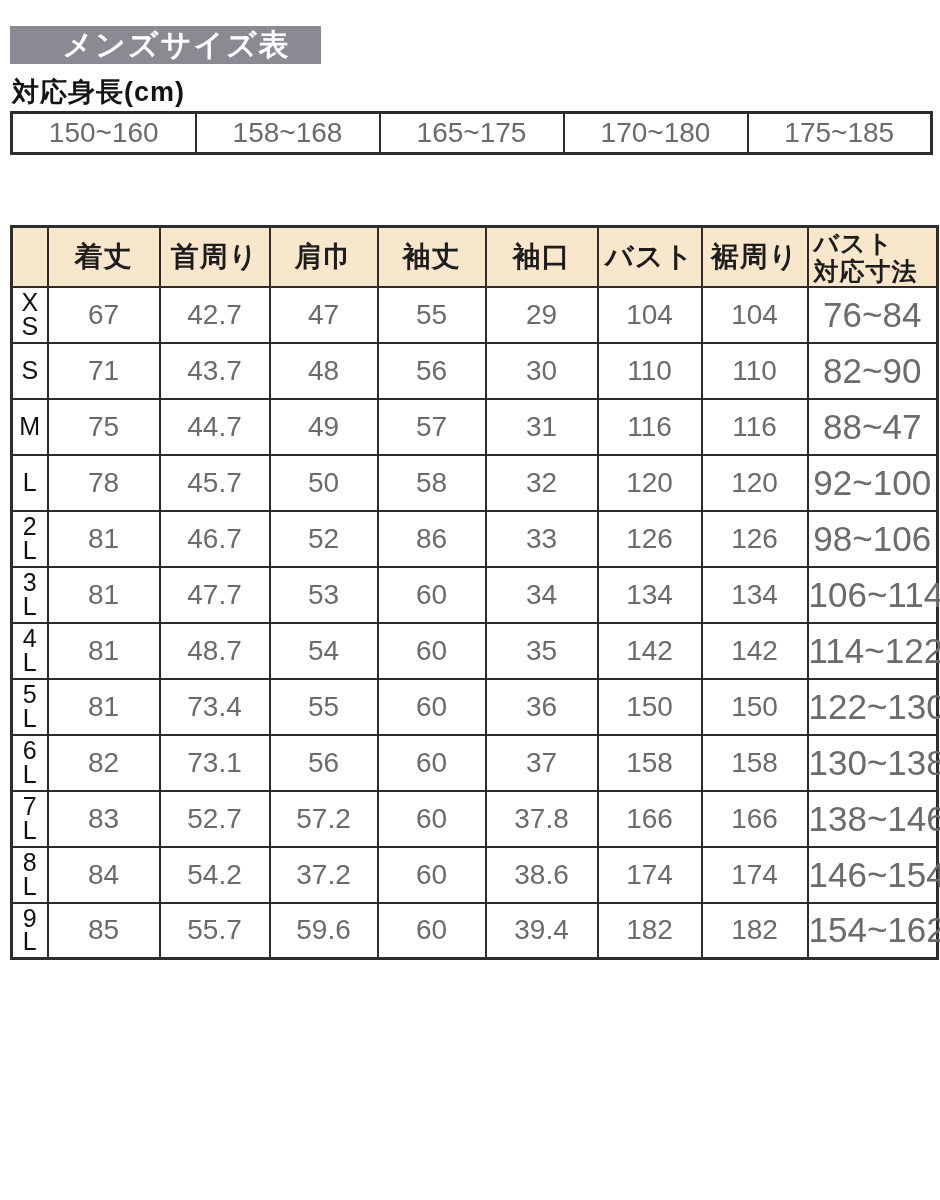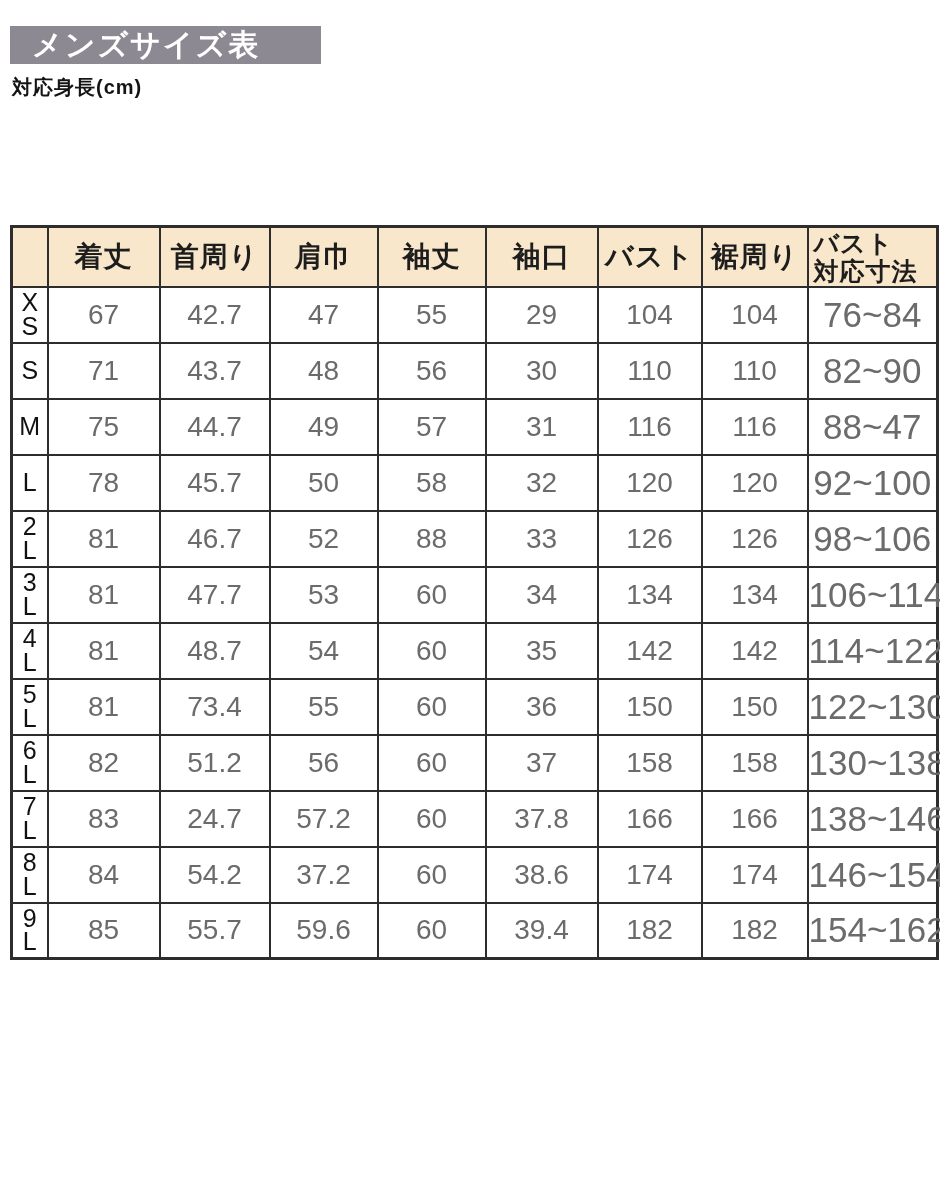--- a/index.html
+++ b/index.html
@@ -13,25 +13,25 @@
   html,body{margin:0;padding:0;}
   body{
     width:940px;height:1200px;position:relative;background:#ffffff;
     font-family:"Liberation Sans","DejaVu Sans",sans-serif;
     color:var(--label-text);
   }
   
   .title-bar{
     position:absolute;left:10px;top:26px;width:311px;height:38px;
     background:var(--title-bg);color:#ffffff;font-weight:bold;font-size:30px;
-    line-height:38px;padding-left:22px;letter-spacing:2px;
+    line-height:38px;padding-left:22px;letter-spacing:2px;text-align:center;
   }
   
   .subtitle{
-    position:absolute;left:12px;top:74px;font-size:20px;font-weight:bold;
+    position:absolute;left:12px;top:74px;font-size:27px;font-weight:bold;
     color:#141414;letter-spacing:1px;
   }
   
   table{border-collapse:collapse;table-layout:fixed;}
   td,th{border:2px solid var(--border);padding:0;text-align:center;vertical-align:middle;}
   
   .height-table{position:absolute;left:10px;top:111px;width:923px;border:3px solid var(--border);}
   .height-table th{
     background:var(--header-bg);height:34px;font-size:27px;font-weight:bold;color:#222222;
   }
@@ -59,20 +59,27 @@
 </style>
 </head>
 <body>
 
 <div class="title-bar">メンズサイズ表</div>
 
 <div class="subtitle">対応身長(cm)</div>
 
 <table class="height-table">
   <tbody>
+    <tr>
+      <td>150~160</td>
+      <td>158~168</td>
+      <td>165~175</td>
+      <td>170~180</td>
+      <td>175~185</td>
+    </tr>
   </tbody>
 </table>
 
 <table class="size-table">
   <colgroup>
     <col style="width:36px">
       <col style="width:112px">
       <col style="width:110px">
     <col style="width:108px">
       <col style="width:108px">
@@ -140,21 +147,21 @@
       <td>120</td>
       <td>120</td>
       <td class="range">92~100</td>
     </tr>
       <tr>
       <th class="rowlabel">2
 L</th>
       <td>81</td>
       <td>46.7</td>
       <td>52</td>
-      <td>88</td>
+      <td>86</td>
       <td>33</td>
       <td>126</td>
       <td>126</td>
       <td class="range">98~106</td>
     </tr>
       <tr>
       <th class="rowlabel">3
 L</th>
       <td>81</td>
       <td>47.7</td>
@@ -186,33 +193,33 @@
       <td>60</td>
       <td>36</td>
       <td>150</td>
       <td>150</td>
       <td class="range">122~130</td>
     </tr>
       <tr>
       <th class="rowlabel">6
 L</th>
       <td>82</td>
-      <td>51.2</td>
+      <td>73.1</td>
       <td>56</td>
       <td>60</td>
       <td>37</td>
       <td>158</td>
       <td>158</td>
       <td class="range">130~138</td>
     </tr>
       <tr>
       <th class="rowlabel">7
 L</th>
       <td>83</td>
-      <td>24.7</td>
+      <td>52.7</td>
       <td>57.2</td>
       <td>60</td>
       <td>37.8</td>
       <td>166</td>
       <td>166</td>
       <td class="range">138~146</td>
     </tr>
       <tr>
       <th class="rowlabel">8
 L</th>

